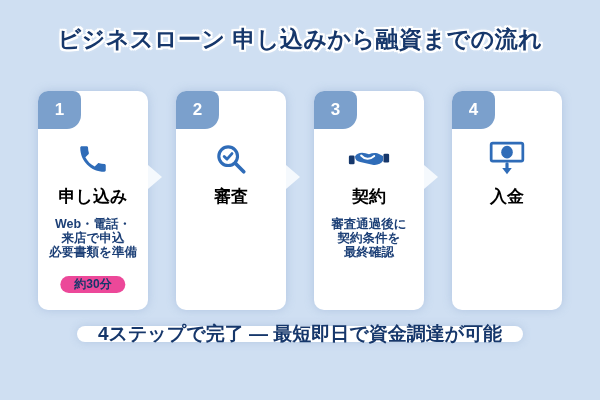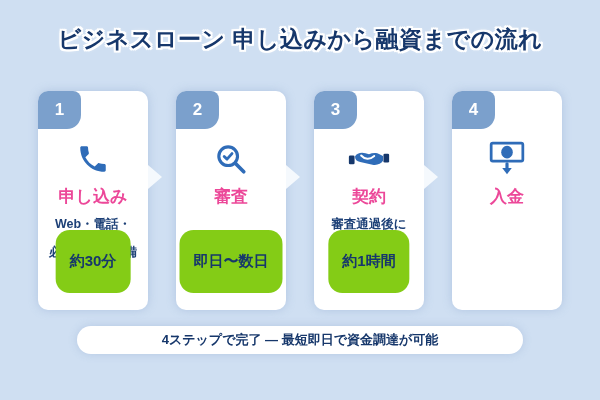--- a/index.html
+++ b/index.html
@@ -30,42 +30,42 @@
   .badge{
     position:absolute;top:0;left:0;width:43px;height:38px;
     background:#7ba0cc;border-radius:10px 8px 14px 0;
     display:flex;align-items:center;justify-content:center;
     color:#ffffff;font-size:17px;font-weight:bold;
   }
   .icon-box{
     height:48px;display:flex;align-items:center;justify-content:center;
   }
   .step-title{
-    margin:2px 0 0 0;font-size:17px;font-weight:bold;color:#ec4899;
+    margin:2px 0 0 0;font-size:17px;font-weight:bold;color:#000000;
   }
   .step-desc{
     margin:9px 0 0 0;font-size:12.5px;font-weight:bold;line-height:14px;
     color:#1d4077;text-align:center;white-space:pre-line;
   }
   .pill{
     position:absolute;bottom:17px;left:50%;transform:translateX(-50%);
-    background:#84cc16;border-radius:14px;padding:22px 14px;
-    font-size:15px;font-weight:bold;color:#16376b;white-space:nowrap;
+    background:#ec4899;border-radius:14px;padding:0 14px;
+    font-size:12px;font-weight:bold;color:#16376b;white-space:nowrap;
   }
   .arrow{
     position:absolute;right:-14px;top:74px;width:0;height:0;
     border-top:12px solid transparent;border-bottom:12px solid transparent;
     border-left:14px solid #f5f9fd;
   }
   .summary{
-    position:absolute;top:326px;left:77px;width:446px;height:28px;
+    position:absolute;top:326px;left:77px;width:446px;height:16px;
     background:#ffffff;border-radius:15px;
     box-shadow:0 0 8px rgba(120,150,195,.3);
     display:flex;align-items:center;justify-content:center;
-    font-size:13px;font-weight:bold;color:#16376b;
+    font-size:19px;font-weight:bold;color:#16376b;
   }
   svg{display:block;}
 </style>
 </head>
 <body>
 
 <div class="page-title">ビジネスローン 申し込みから融資までの流れ</div>
 
 <div class="steps">
 
@@ -87,39 +87,37 @@
   <div class="card">
     <span class="badge">2</span>
     <span class="icon-box">
       <svg width="34" height="34" viewBox="0 0 24 24" fill="none">
         <circle cx="10" cy="10" r="6.6" stroke="#2f6cb8" stroke-width="2.2"></circle>
         <path d="M15.2 15.2 L21 21" stroke="#2f6cb8" stroke-width="2.6" stroke-linecap="round"></path>
         <path d="M7.2 10.2 l2 1.9 3.5-3.9" stroke="#2f6cb8" stroke-width="2" stroke-linecap="round" stroke-linejoin="round"></path>
       </svg>
     </span>
     <h3 class="step-title">審査</h3>
-    <span class="pill">即日〜数日</span>
     <span class="arrow"></span>
   </div>
 
   <div class="card">
     <span class="badge">3</span>
     <span class="icon-box">
       <svg width="42" height="24" viewBox="0 0 48 26">
         <rect x="1" y="9" width="6.5" height="10" rx="1.5" fill="#16376b"></rect>
         <rect x="40.5" y="7" width="6.5" height="10" rx="1.5" fill="#16376b"></rect>
         <path d="M8 10 C10 6.5 15 5 20 6.5 L24 7.5 C28 5.5 33 5.5 36 7.5 L40 9.5 L40 15 C38 18.5 33 20.5 28 19.5 L14 16.5 C10 15.5 8 13.5 8 10 Z" fill="#2f6cb8"></path>
         <path d="M15 9 C19 13.5 25 14 30 9.5" stroke="#ffffff" stroke-width="2.2" fill="none" stroke-linecap="round"></path>
       </svg>
     </span>
     <h3 class="step-title">契約</h3>
     <p class="step-desc">審査通過後に
 契約条件を
 最終確認</p>
-    <span class="pill">約1時間</span>
     <span class="arrow"></span>
   </div>
 
   <div class="card">
     <span class="badge">4</span>
     <span class="icon-box">
       <svg width="38" height="38" viewBox="0 0 36 34">
         <rect x="3" y="2" width="30" height="17" rx="1.5" fill="none" stroke="#2f6cb8" stroke-width="2.6"></rect>
         <ellipse cx="18" cy="10.5" rx="5.5" ry="6" fill="#2f6cb8"></ellipse>
         <path d="M18 21.5 L18 26" stroke="#2f6cb8" stroke-width="3" stroke-linecap="round"></path>

